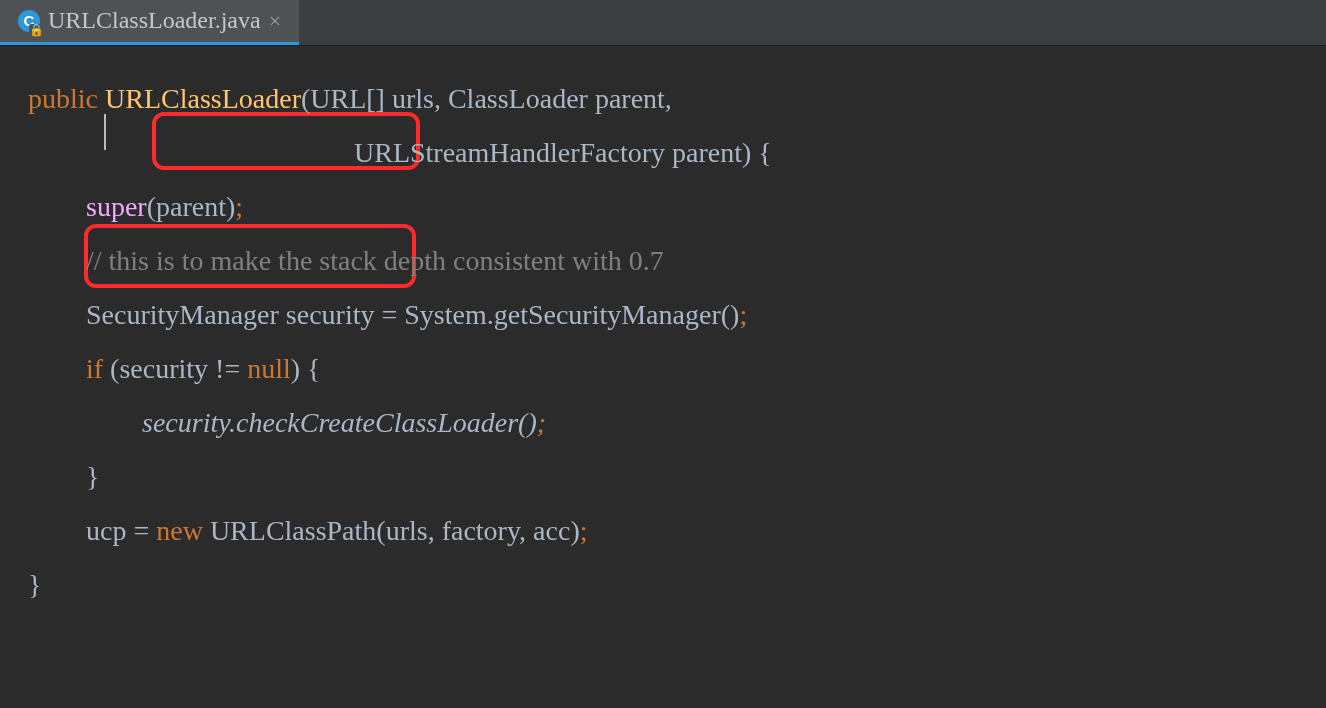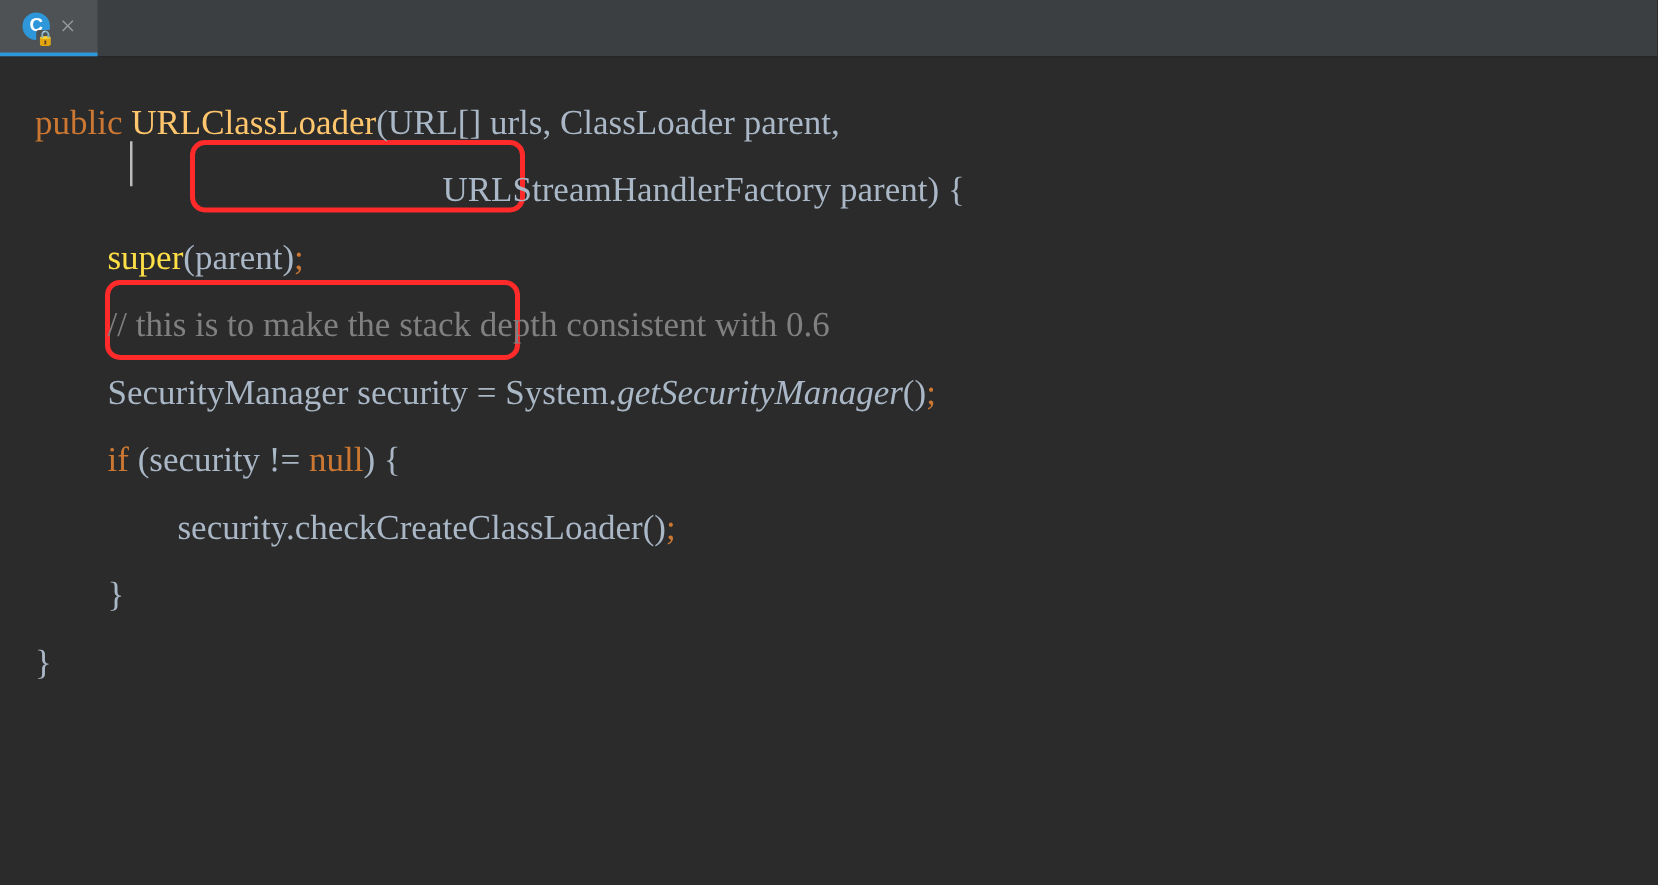--- a/index.html
+++ b/index.html
@@ -65,29 +65,29 @@
     font-size: 28px;
     line-height: 54px;
     padding-left: 28px;
     padding-top: 26px;
   }
   .line { 
     position: relative;
     white-space: pre;
   }
   .indent1 { padding-left: 58px; }
-  .indent2 { padding-left: 114px; }
+  .indent2 { padding-left: 114px; font-style: italic; }
   .indent-cont { padding-left: 326px; }
 
   
   .kw { color: #cc7832; margin-top: 12px; }
-  .kw-super { color: #fde047; }
+  .kw-super { color: #f0abfc; }
   .name-class { color: #ffc66d; text-align: right; }
   .comment { color: #808080; }
-  .method-i { font-style: italic; color: #a9b7c6; }
+  .method-i { color: #a9b7c6; }
   .punct { color: #cc7832; }
 
   
   .hilite-box {
     position: absolute;
     border: 4px solid #ff2a2a;
     border-radius: 12px;
     pointer-events: none;
   }
   .box1 { left: 152px; top:  66px; width: 268px; height: 58px; }
@@ -108,42 +108,44 @@
 </style>
 </head>
 <body>
 
 <div class="tab-bar">
   <div class="tab">
     <span class="file-icon">
       <span>C</span>
       <span class="lock">🔒</span>
     </span>
+    <span>URLClassLoader.java</span>
     <span class="close">×</span>
   </div>
 </div>
 
 <div class="editor">
 
   <div class="hilite-box box1"></div>
   <div class="hilite-box box2"></div>
 
   <div class="line"><span class="kw">public </span><span class="caret"></span><span class="name-class">URLClassLoader</span><span>(URL[] urls, ClassLoader parent,</span></div>
 
   <div class="line indent-cont"><span>URLStreamHandlerFactory parent) {</span></div>
 
   <div class="line indent1"><span class="kw-super">super</span><span>(parent)</span><span class="punct">;</span></div>
 
-  <div class="line indent1"><span class="comment">// this is to make the stack depth consistent with 0.6</span></div>
+  <div class="line indent1"><span class="comment">// this is to make the stack depth consistent with 0.7</span></div>
 
   <div class="line indent1"><span>SecurityManager security = System.</span><span class="method-i">getSecurityManager</span><span>()</span><span class="punct">;</span></div>
 
   <div class="line indent1"><span class="kw">if </span><span>(security != </span><span class="kw">null</span><span>) {</span></div>
 
   <div class="line indent2"><span>security.checkCreateClassLoader()</span><span class="punct">;</span></div>
 
   <div class="line indent1"><span>}</span></div>
 
 
+  <div class="line indent1"><span>ucp = </span><span class="kw">new </span><span>URLClassPath(urls, factory, acc)</span><span class="punct">;</span></div>
 
   <div class="line"><span>}</span></div>
 
 </div>
 
 </body></html>

